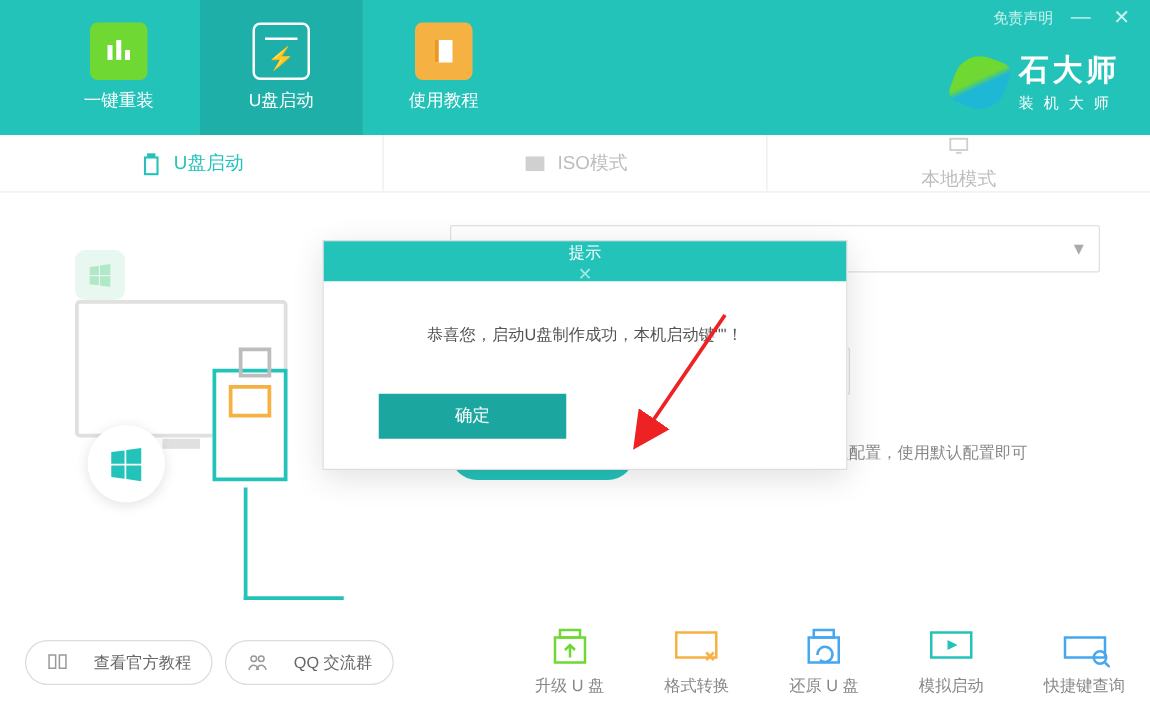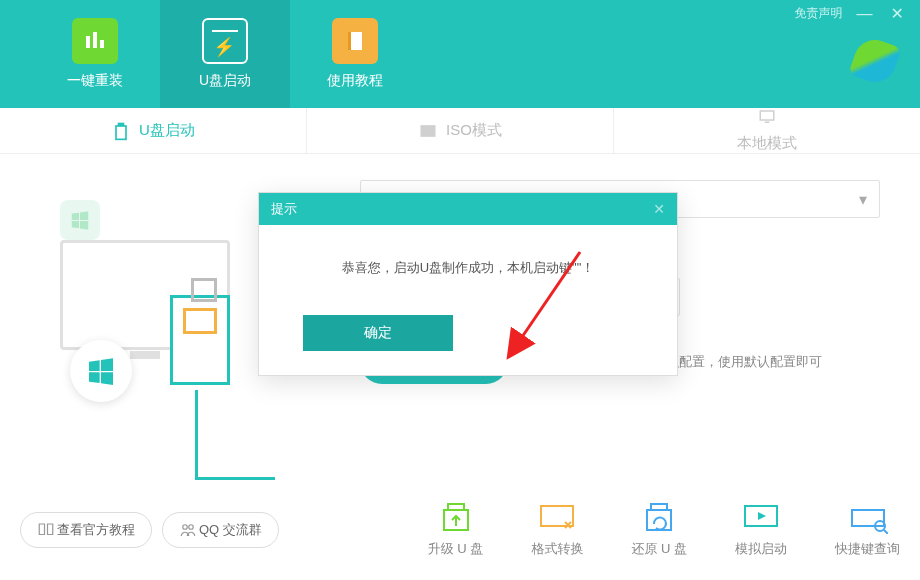--- a/index.html
+++ b/index.html
@@ -56,28 +56,28 @@
   .field-row { display: flex; align-items: center; margin-bottom: 22px; }
   .select { flex: 1; height: 38px; border: 1px solid #e0e0e0; border-radius: 2px; display: flex; align-items: center; padding: 0 12px; position: relative; }
   .select .caret { position: absolute; right: 12px; color: #aaa; }
   .start-btn { width: 148px; height: 44px; border-radius: 22px; background: #24c3ba; color: #fff; font-size: 16px; border: none; cursor: pointer; }
   .tip { font-size: 13px; color: #888; }
   .tip .t-label { color: #f6b143; }
 
   
   .bottom { position: absolute; bottom: 0; left: 0; right: 0; height: 100px; display: flex; align-items: center; padding: 0 20px; }
   .bottom-left { display: flex; gap: 10px; }
-  .pill { border: 1px solid #dcdcdc; border-radius: 18px; height: 36px; padding: 0 16px; display: flex; align-items: center; gap: 2px; font-size: 13px; color: #666; cursor: pointer; }
+  .pill { border: 1px solid #dcdcdc; border-radius: 18px; height: 36px; padding: 0 16px; display: flex; align-items: center; gap: 20px; font-size: 13px; color: #666; cursor: pointer; }
   .bottom-actions { margin-left: auto; display: flex; gap: 48px; }
   .b-act { display: flex; flex-direction: column; align-items: center; gap: 6px; font-size: 13px; color: #888; cursor: pointer; }
   .b-act .bi { width: 40px; height: 32px; }
 
   
   .dialog { position: absolute; left: 258px; top: 192px; width: 420px; background: #fff; border: 1px solid #ddd; box-shadow: 0 6px 24px rgba(0,0,0,.12); z-index: 100; }
-  .dlg-title { background: #24c3ba; color: #fff; height: 32px; display: flex; align-items: center; padding: 0 12px; font-size: 13px; justify-content: space-between; }
+  .dlg-title { background: #24c3ba; color: #fff; height: 32px; display: flex; align-items: center; padding: 0 12px; font-size: 13px; justify-content: space-between; flex-direction: column; }
   .dlg-close { cursor: pointer; color: rgba(255,255,255,.6); font-size: 14px; }
   .dlg-body { padding: 34px 20px 20px; text-align: center; font-size: 13px; color: #555; }
   .dlg-footer { display: flex; padding: 18px 0 24px; margin-left: 44px; }
   .dlg-ok { width: 150px; height: 36px; background: #1ba7a0; color: #fff; border: none; font-size: 14px; cursor: pointer; }
 
   
   .arrow { position: absolute; left: 410px; top: 242px; z-index: 101; pointer-events: none; }
 </style>
 </head>
 <body>
@@ -110,20 +110,24 @@
   </div>
 
   <div class="top-right">
     <span>免责声明</span>
     <span class="win-ctrl">—</span>
     <span class="win-ctrl">✕</span>
   </div>
 
   <div class="brand">
     <div class="brand-logo"></div>
+    <div class="brand-text">
+      <span class="brand-title">石大师</span>
+      <span class="brand-sub">装机大师</span>
+    </div>
   </div>
 </div>
 
 <div class="subtabs">
   <div class="subtab active">
     <svg class="sub-ico" viewBox="0 0 24 24">
         <rect x="8" y="2" width="8" height="4" fill="#24c3ba"></rect>
         <rect x="6" y="6" width="12" height="16" fill="none" stroke="#24c3ba" stroke-width="2"></rect>
       </svg>
     <span>U盘启动</span>

